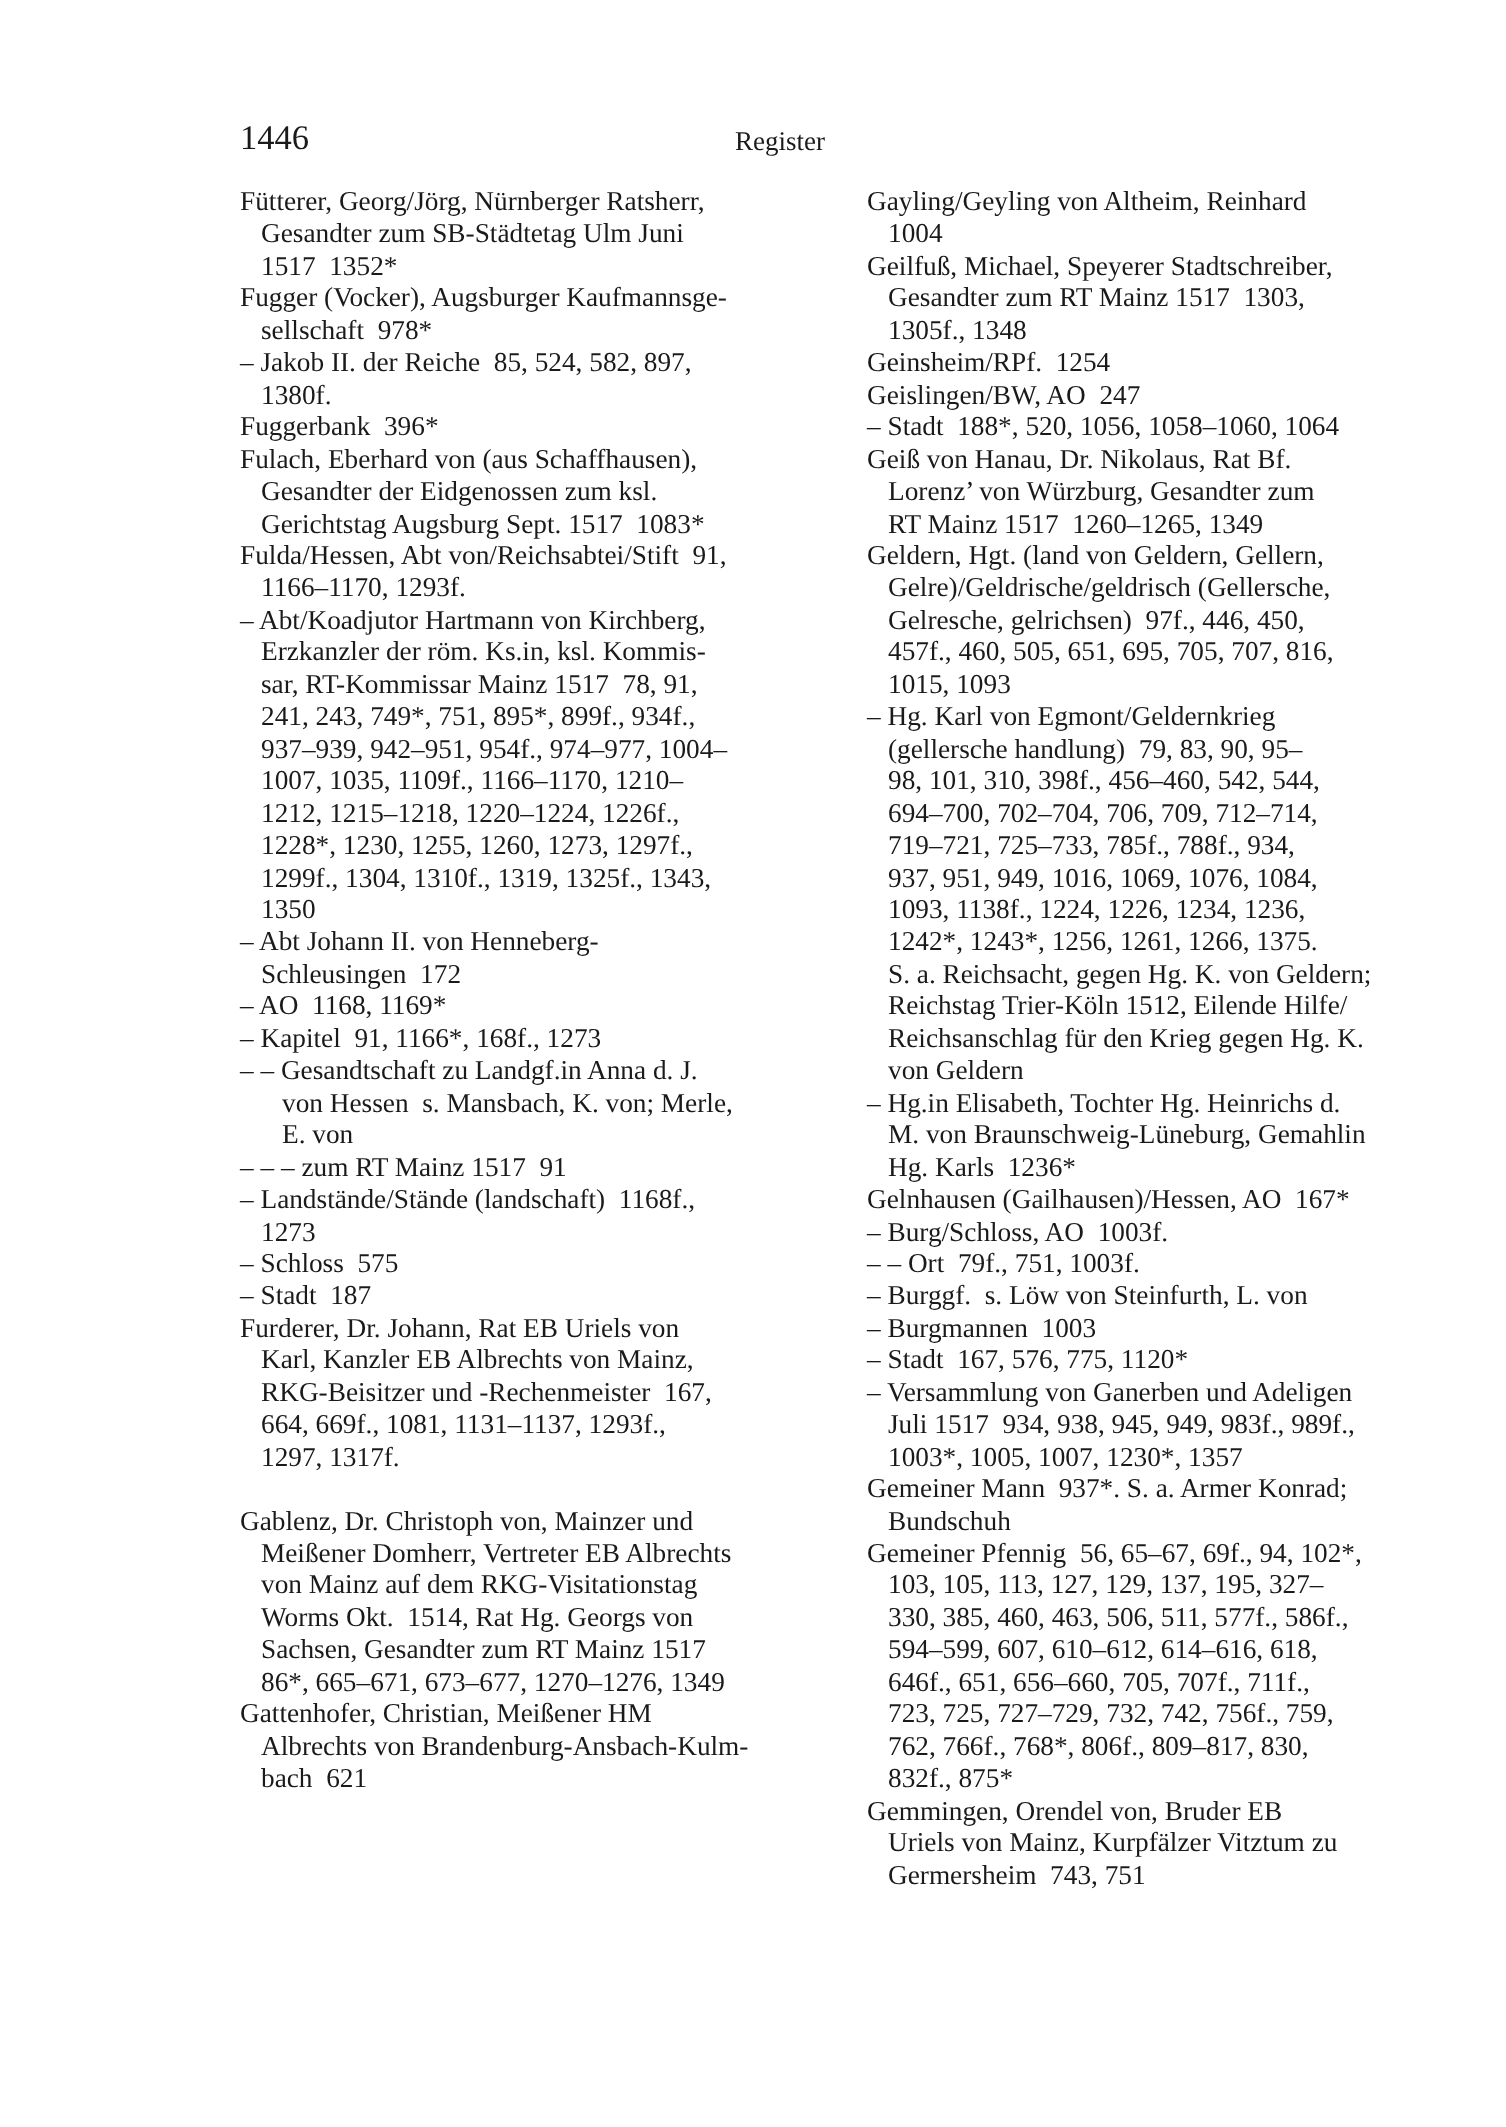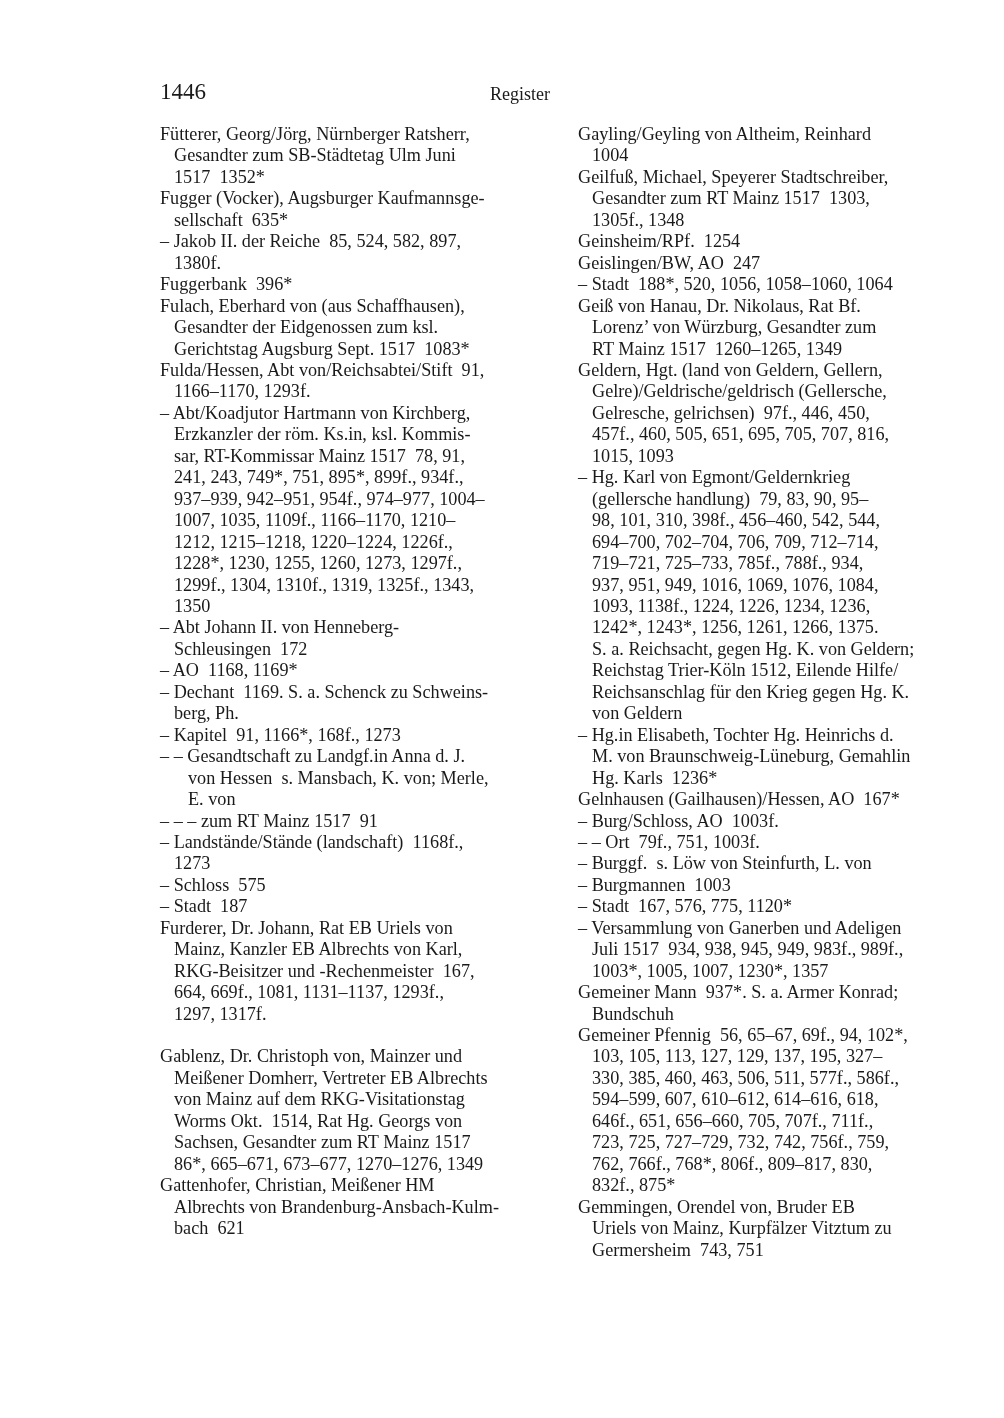--- a/index.html
+++ b/index.html
@@ -58,21 +58,21 @@
   <div class="running-head">Register</div>
 
   <div class="column col-left">
       <div class="entry">
         <span class="line">Fütterer, Georg/Jörg, Nürnberger Ratsherr,</span>
         <span class="line cont">Gesandter zum SB-Städtetag Ulm Juni</span>
         <span class="line cont">1517  1352*</span>
       </div>
       <div class="entry">
         <span class="line">Fugger (Vocker), Augsburger Kaufmannsge-</span>
-        <span class="line cont">sellschaft  635*</span>
+        <span class="line cont">sellschaft  978*</span>
       </div>
       <div class="entry">
         <span class="line">– Jakob II. der Reiche  85, 524, 582, 897,</span>
         <span class="line cont">1380f.</span>
       </div>
       <div class="entry">
         <span class="line">Fuggerbank  396*</span>
       </div>
       <div class="entry">
         <span class="line">Fulach, Eberhard von (aus Schaffhausen),</span>
@@ -96,24 +96,20 @@
         <span class="line cont">1350</span>
       </div>
       <div class="entry">
         <span class="line">– Abt Johann II. von Henneberg-</span>
         <span class="line cont">Schleusingen  172</span>
       </div>
       <div class="entry">
         <span class="line">– AO  1168, 1169*</span>
       </div>
       <div class="entry">
-        <span class="line">– Dechant  1169. S. a. Schenck zu Schweins-</span>
-        <span class="line cont">berg, Ph.</span>
-      </div>
-      <div class="entry">
         <span class="line">– Kapitel  91, 1166*, 168f., 1273</span>
       </div>
       <div class="entry">
         <span class="line">– – Gesandtschaft zu Landgf.in Anna d. J.</span>
         <span class="line cont2">von Hessen  s. Mansbach, K. von; Merle,</span>
         <span class="line cont2">E. von</span>
       </div>
       <div class="entry">
         <span class="line">– – – zum RT Mainz 1517  91</span>
       </div>
@@ -122,21 +118,21 @@
         <span class="line cont">1273</span>
       </div>
       <div class="entry">
         <span class="line">– Schloss  575</span>
       </div>
       <div class="entry">
         <span class="line">– Stadt  187</span>
       </div>
       <div class="entry">
         <span class="line">Furderer, Dr. Johann, Rat EB Uriels von</span>
-        <span class="line cont">Mainz, Kanzler EB Albrechts von Karl,</span>
+        <span class="line cont">Karl, Kanzler EB Albrechts von Mainz,</span>
         <span class="line cont">RKG-Beisitzer und -Rechenmeister  167,</span>
         <span class="line cont">664, 669f., 1081, 1131–1137, 1293f.,</span>
         <span class="line cont">1297, 1317f.</span>
       </div>
       <div class="gap"></div>
       <div class="entry">
         <span class="line">Gablenz, Dr. Christoph von, Mainzer und</span>
         <span class="line cont">Meißener Domherr, Vertreter EB Albrechts</span>
         <span class="line cont">von Mainz auf dem RKG-Visitationstag</span>
         <span class="line cont">Worms Okt.  1514, Rat Hg. Georgs von</span>

